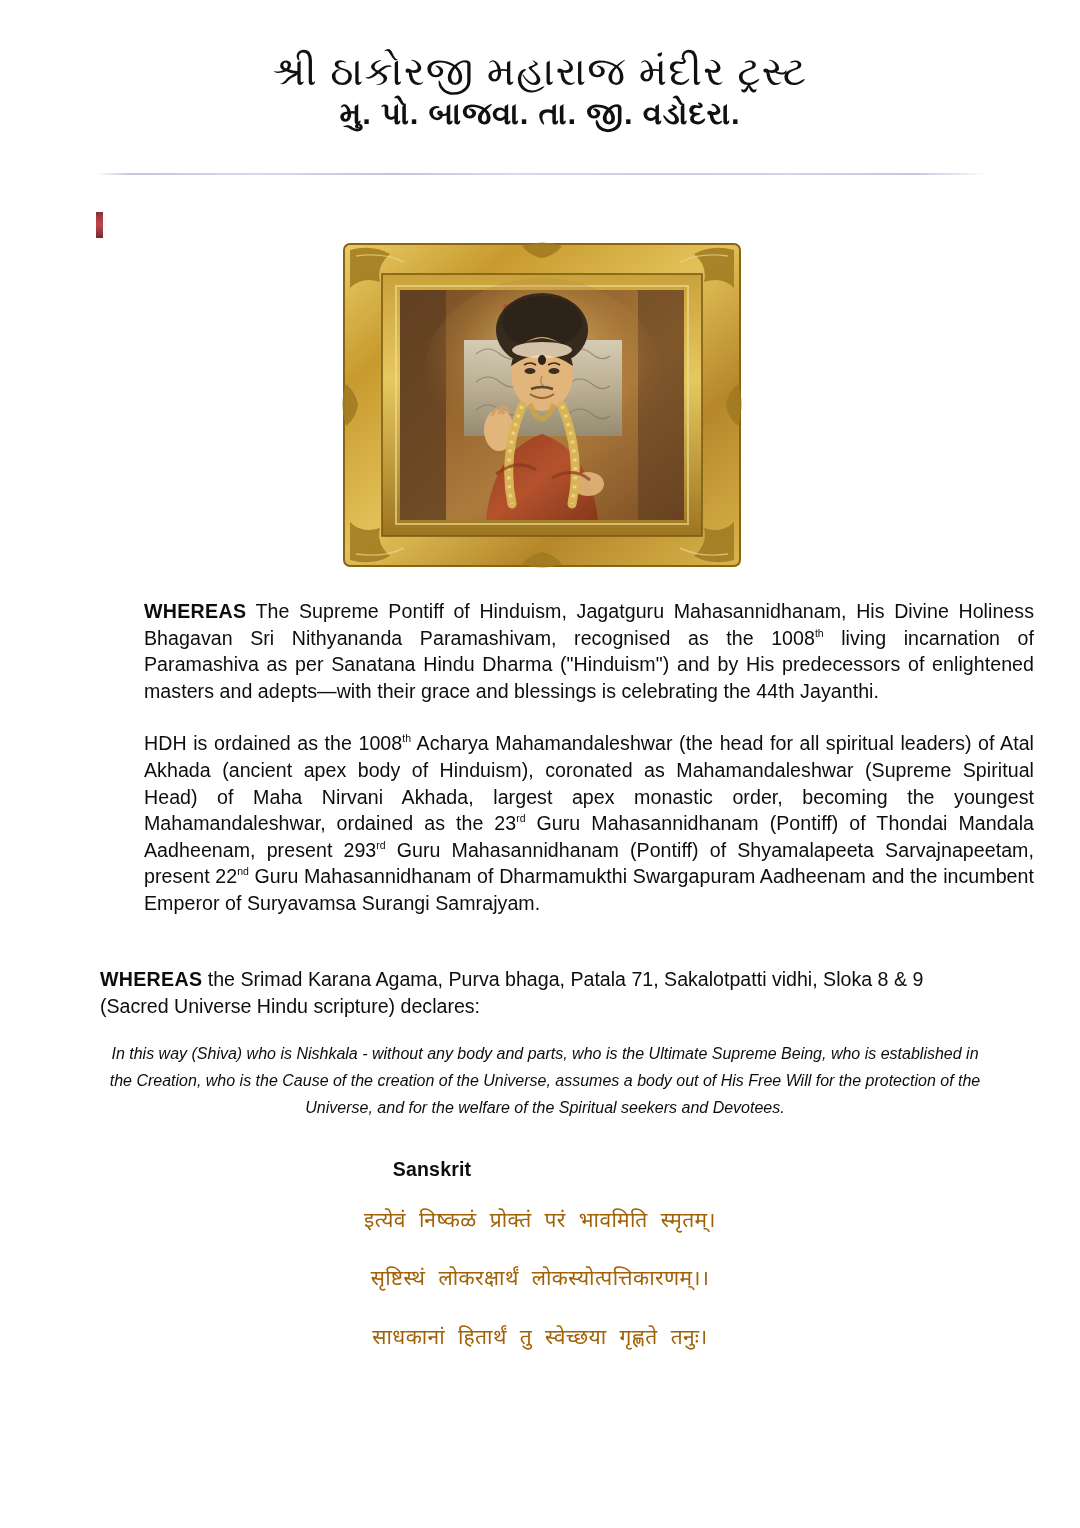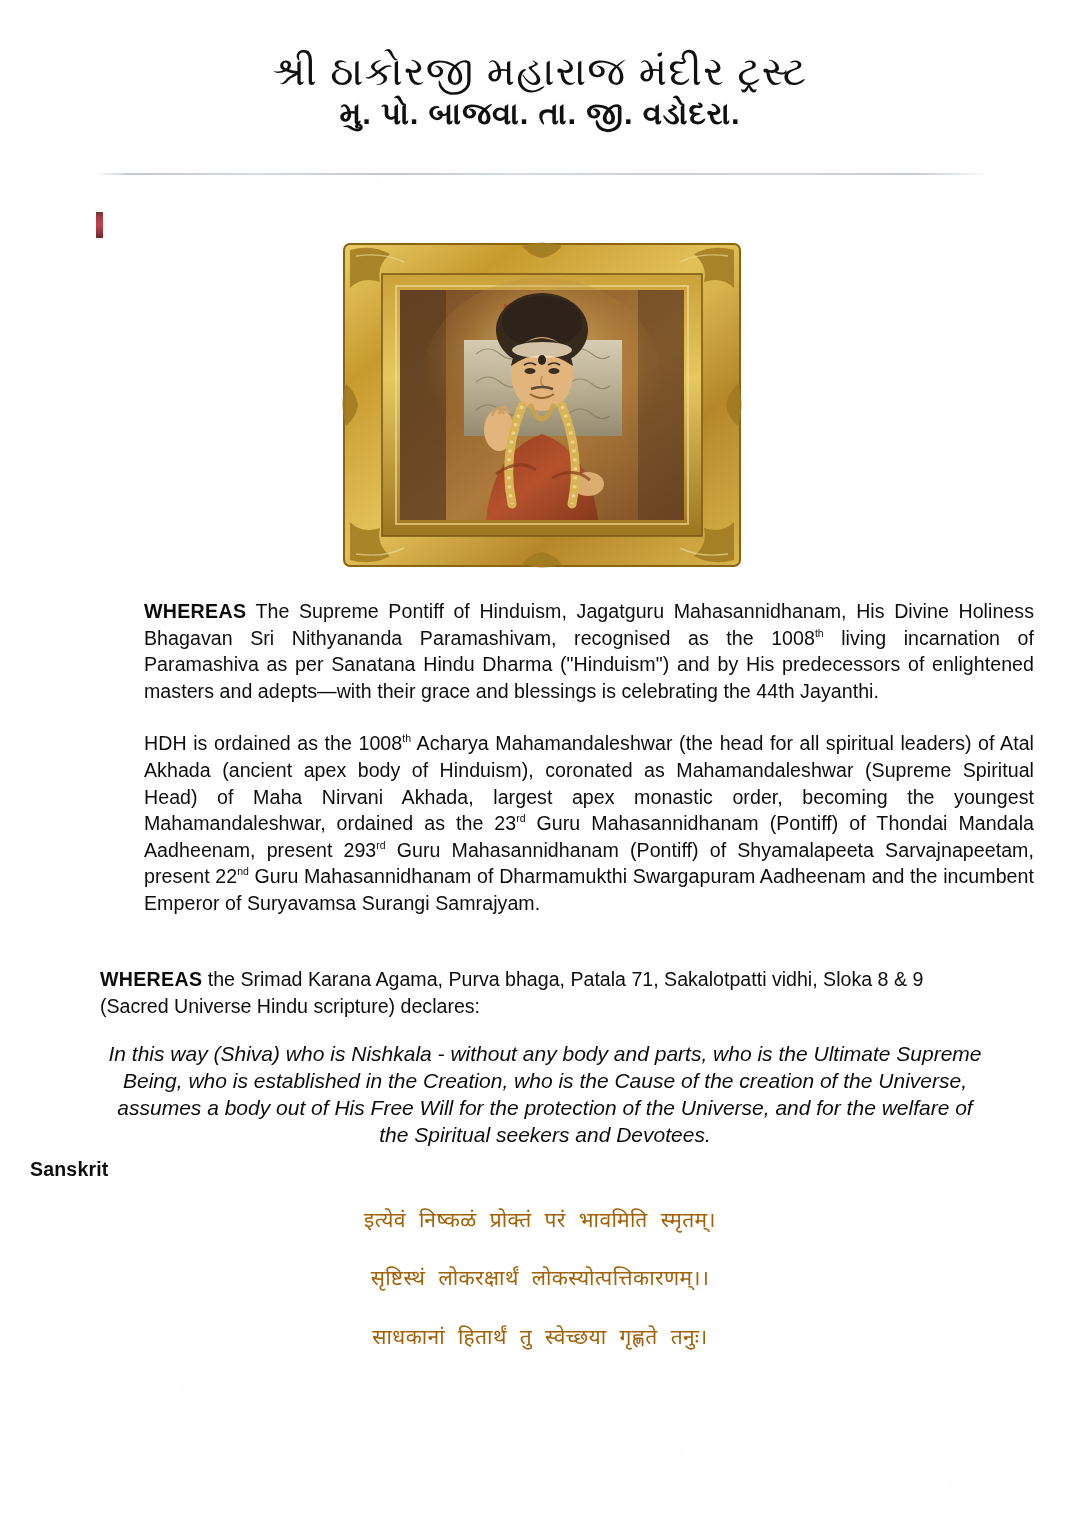--- a/index.html
+++ b/index.html
@@ -133,37 +133,37 @@
     text-align: left;
     color: #0d0d0d;
   }
   .scripture-ref .ref-title { }
 
   .quote {
     position: absolute;
     top: 1040px;
     left: 100px;
     width: 890px;
-    font-size: 21px;
+    font-size: 16px;
     line-height: 27px;
     font-style: italic;
     text-align: center;
     color: #0d0d0d;
   }
 
   .sanskrit-heading {
     position: absolute;
     top: 1158px;
     left: 0;
     width: 864px;
+    text-align: center;
     font-size: 19.5px;
     font-weight: 700;
     color: #0d0d0d;
     letter-spacing: .2px;
-    padding-left: 30px;
   }
 
   .sanskrit-lines {
     position: absolute;
     top: 1208px;
     left: 0;
     width: 1080px;
     text-align: center;
   }
   .sanskrit-line {

